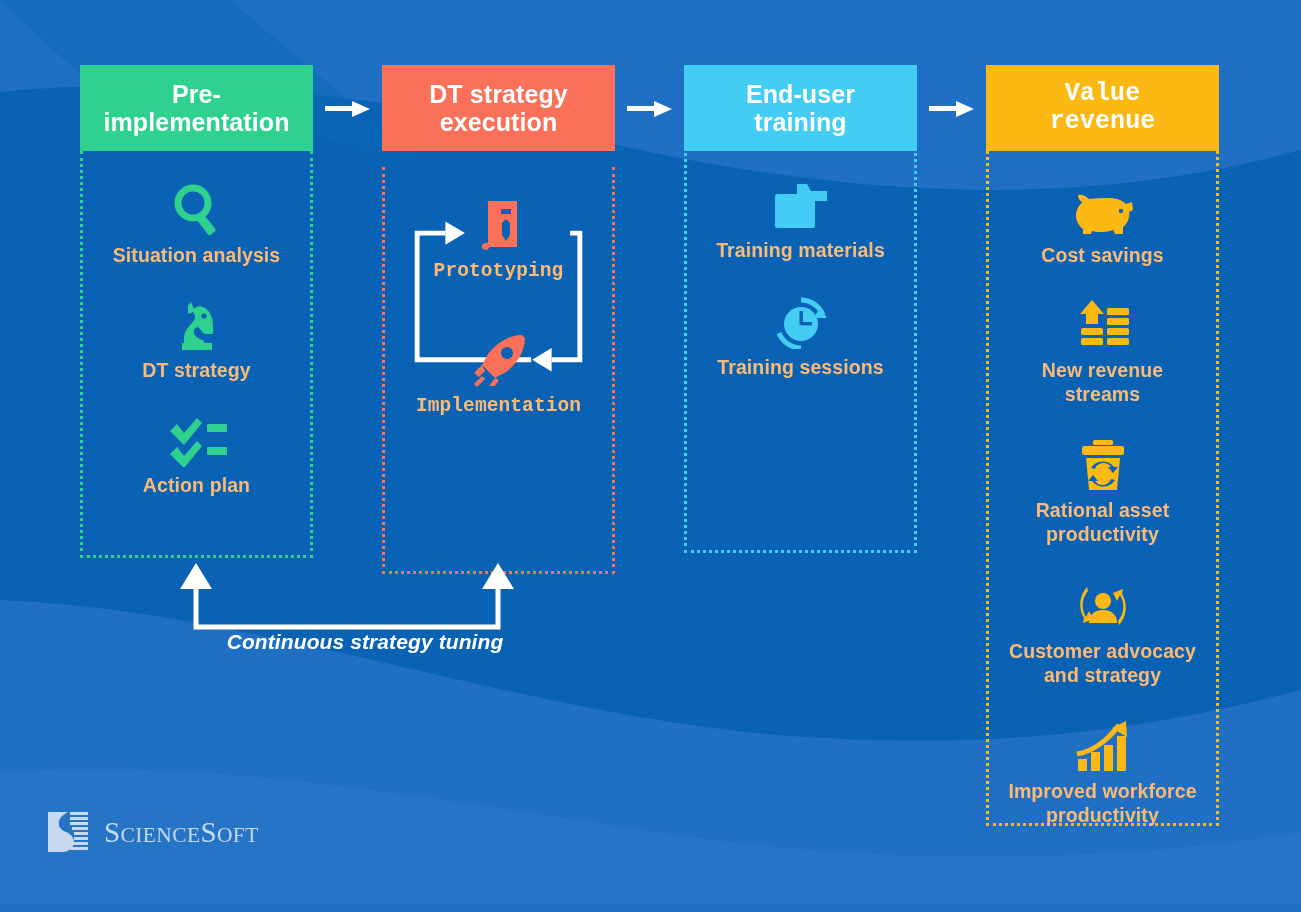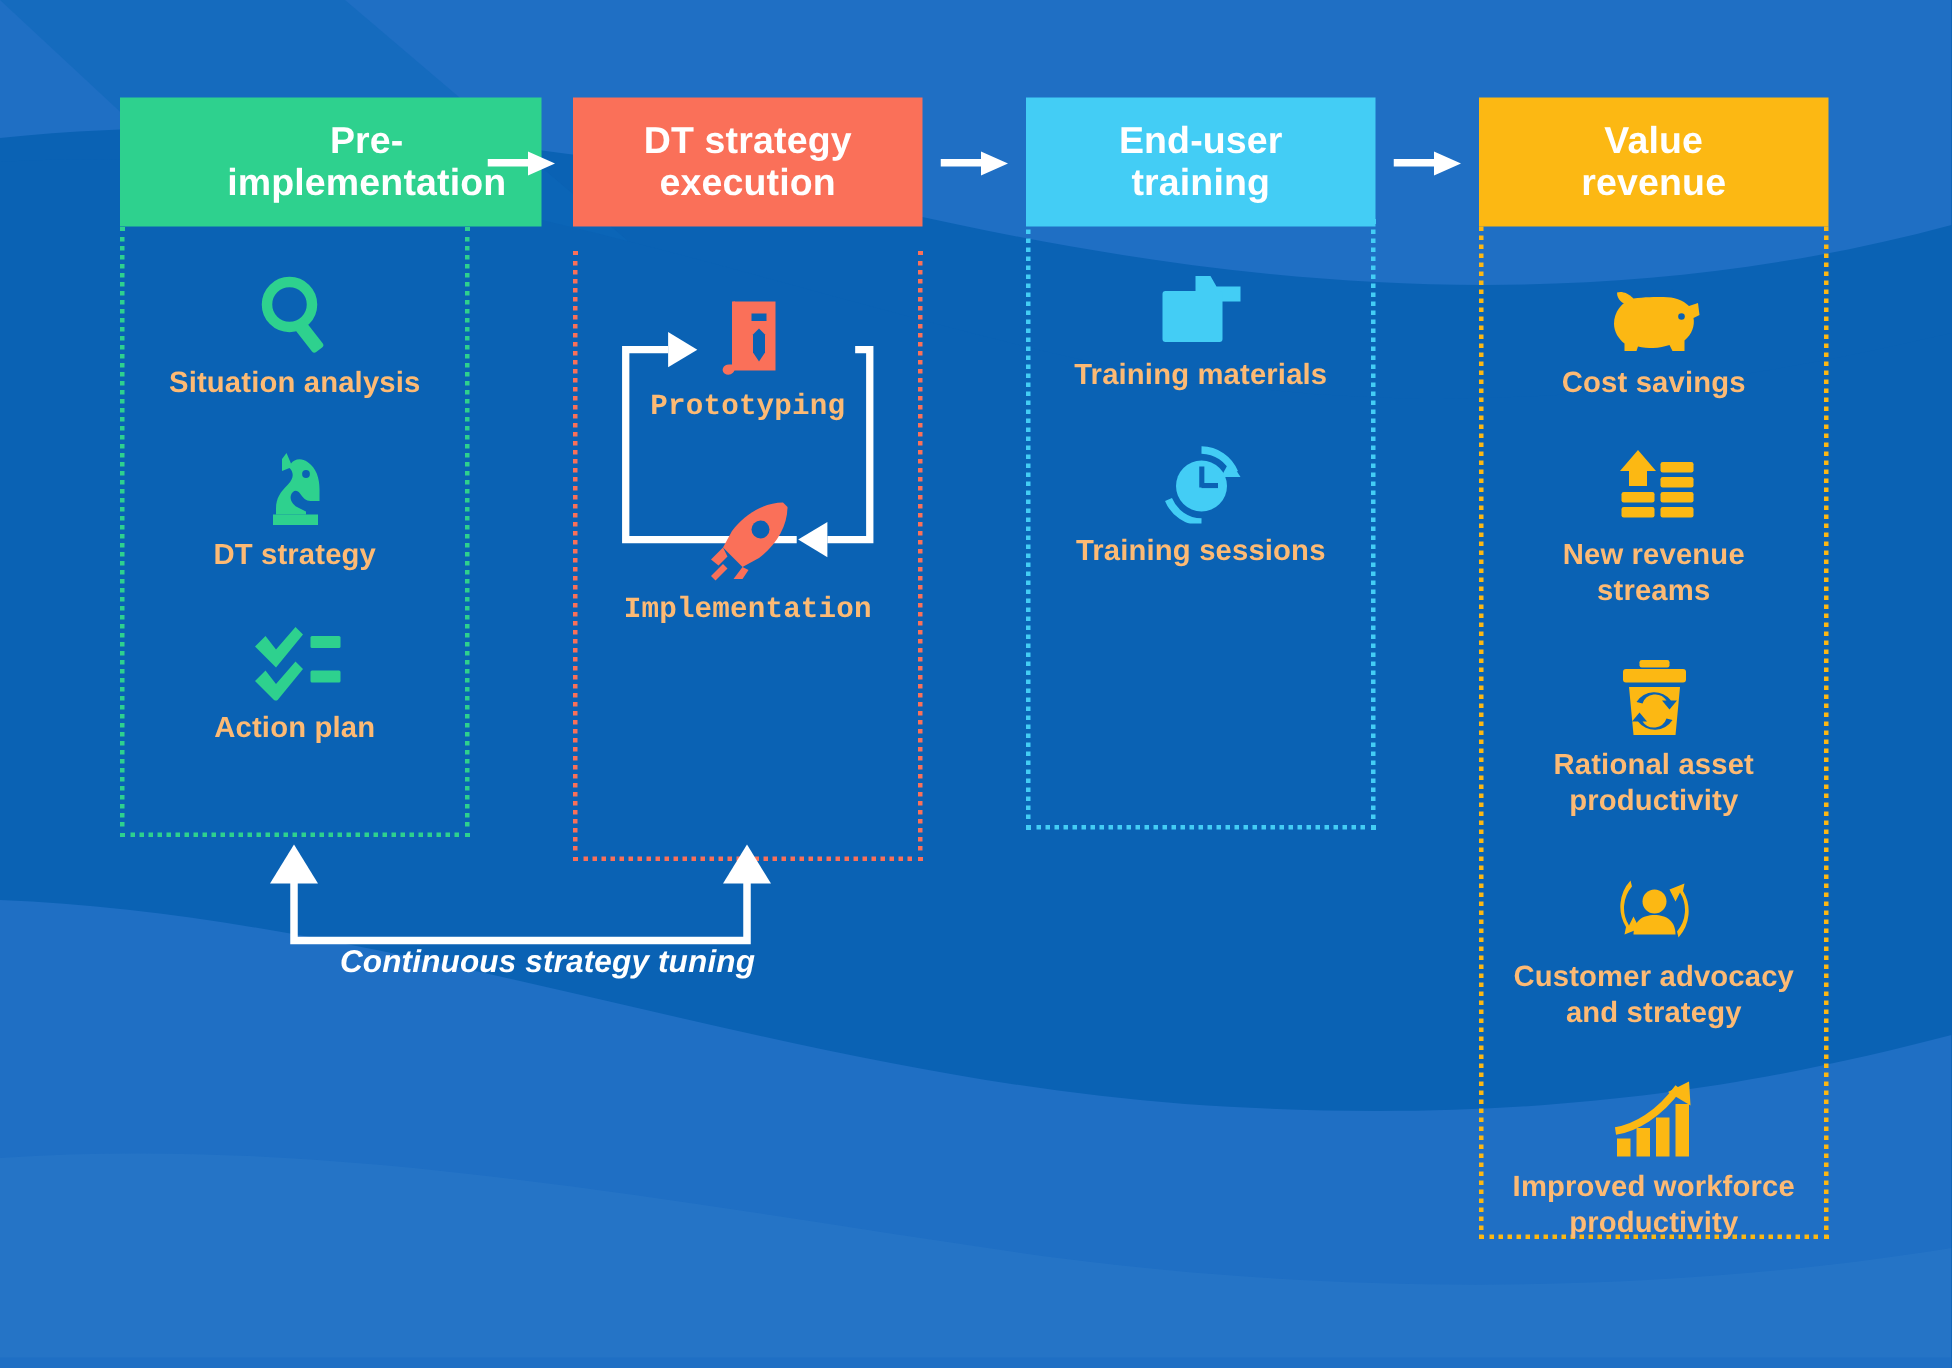--- a/index.html
+++ b/index.html
@@ -271,42 +271,42 @@
               <span style="display:block">productivity</span>
             </div>
         </div>
 
       </div>
     </div>
   </div>
 
   <div class="headers">
 
-    <div class="hdr" style="left:80px;width:233px;background:#2ed18e;padding-left:48px;">
+    <div class="hdr" style="left:80px;width:233px;background:#2ed18e;">
       <span>
         <span>Pre-</span>
         <span>implementation</span>
       </span>
     </div>
 
     <div class="hdr" style="left:382px;width:233px;background:#fa7059;">
       <span>
         <span>DT strategy</span>
         <span>execution</span>
       </span>
     </div>
 
     <div class="hdr" style="left:684px;width:233px;background:#43cdf5;">
       <span>
         <span>End-user</span>
         <span>training</span>
       </span>
     </div>
 
-    <div class="hdr" style="left:986px;width:233px;background:#fcb813;">
+    <div class="hdr" style="left:986px;width:233px;background:#fcb813;font-family:Liberation Mono, monospace;">
       <span>
         <span>Value</span>
         <span>revenue</span>
       </span>
     </div>
 
   </div>
 
   <div class="connector" style="left:325px;width:45px;">
     <svg width="45" height="18" viewBox="0 0 45 18">
@@ -327,14 +327,30 @@
     </svg>
   </div>
 
   <svg class="feedback" viewBox="0 0 430 115">
     <path d="M46 30 L46 72 L348 72 L348 30" fill="none" stroke="#ffffff" stroke-width="5"></path>
     <polygon points="46,8 62,34 30,34" fill="#ffffff"></polygon>
     <polygon points="348,8 364,34 332,34" fill="#ffffff"></polygon>
   </svg>
   <div class="feedback-label">Continuous strategy tuning</div>
 
+  <div class="logo">
+    <svg width="48" height="48" viewBox="0 0 48 48">
+      <path d="M4 4 L24 4 C12 10 12 20 22 24 C34 29 32 42 20 44 L4 44 Z" fill="#c6d9ef"></path>
+      <g fill="#c6d9ef">
+        <rect x="26" y="4" width="18" height="3"></rect>
+        <rect x="26" y="9" width="18" height="3"></rect>
+        <rect x="26" y="14" width="18" height="3"></rect>
+        <rect x="28" y="19" width="16" height="3"></rect>
+        <rect x="30" y="24" width="14" height="3"></rect>
+        <rect x="30" y="29" width="14" height="3"></rect>
+        <rect x="28" y="34" width="16" height="3"></rect>
+        <rect x="26" y="39" width="18" height="3"></rect>
+      </g>
+    </svg>
+    <div class="logo-text"><span style="font-size:1em">S</span><span style="font-size:0.74em">CIENCE</span><span style="font-size:1em">S</span><span style="font-size:0.74em">OFT</span></div>
+  </div>
 
 </div>
 
 </body></html>

